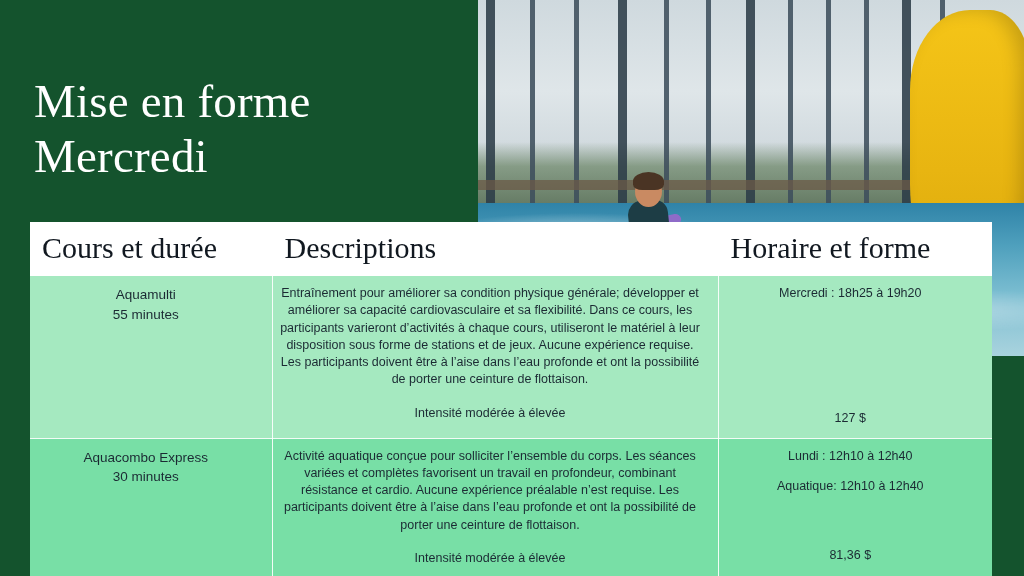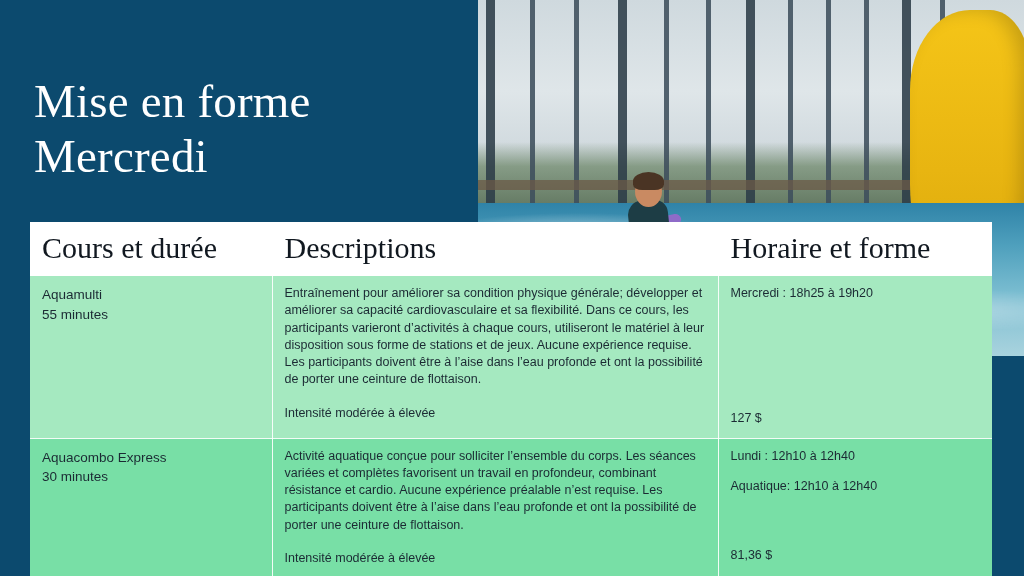--- a/index.html
+++ b/index.html
@@ -4,21 +4,21 @@
 <style>
   html, body {
     margin: 0;
     padding: 0;
     background: #0b1f3d;
   }
   #slide {
     position: relative;
     width: 1024px;
     height: 576px;
-    background: #0c4a6e;
+    background: #14532d;
     overflow: hidden;
     font-family: "Liberation Sans", sans-serif;
   }
 
   
   .photo {
     position: absolute;
     left: 478px;
     top: 0;
     width: 546px;
@@ -186,26 +186,27 @@
     font-size: 30px;
     color: #111820;
     text-align: left;
     padding: 7px 0 9px 12px;
     vertical-align: middle;
     border-right: 1px solid #ffffff;
     height: 38px;
   }
   .table td {
     vertical-align: top;
-    padding: 9px 13px 10px 12px;
+    padding: 9px 13px 10px 3px;
     font-size: 12.5px;
     line-height: 1.38;
     color: #1b2a33;
     border-right: 1px solid rgba(255,255,255,.9);
     border-bottom: 1px solid rgba(255,255,255,.9);
+    text-align: center;
   }
   .table td:last-child, .table th:last-child { border-right: none; }
   tr.row-1 td { background: #a5e9c0; }
   tr.row-2 td { background: #78dfa6; }
 
   .cell-lines p { margin: 0; }
   .course-name { font-size: 13.5px; line-height: 1.45; }
   .desc-main { margin: 0 0 16px 0 !important; }
   .intensity { margin: 0 !important; }
 

